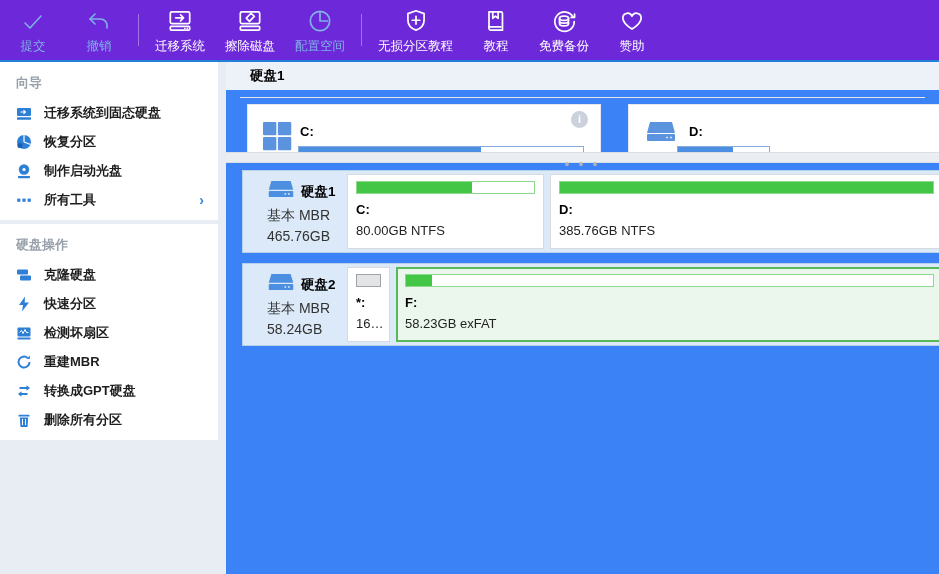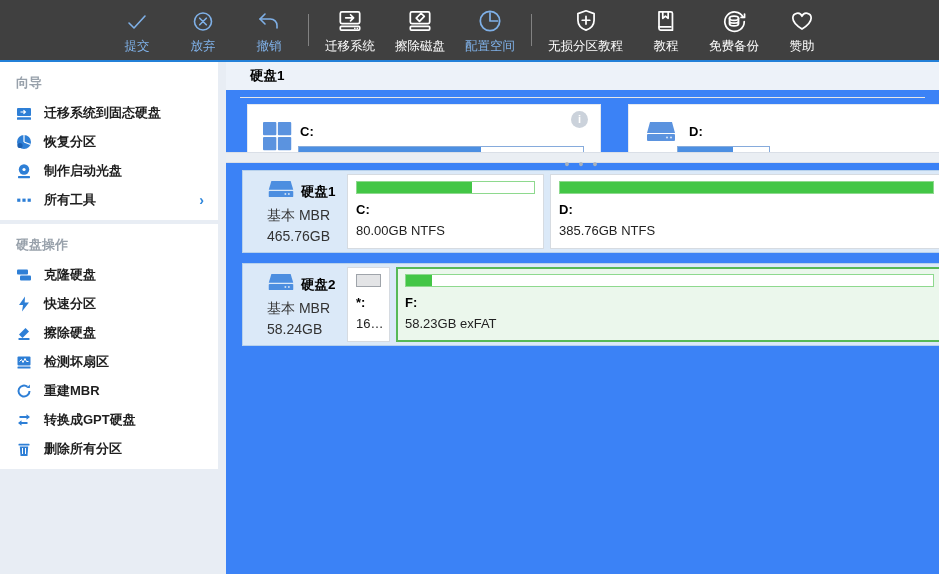--- a/index.html
+++ b/index.html
@@ -1,22 +1,22 @@
 <!DOCTYPE html>
 <html><head>
 <meta charset="utf-8">
 <style>
   * { margin:0; padding:0; box-sizing:border-box; }
   html,body { width:939px; height:574px; overflow:hidden;
     font-family:"Liberation Sans","DejaVu Sans",sans-serif; background:#fff; }
 
   
   #toolbar { position:absolute; top:0; left:0; width:939px; height:62px;
-    background:#404040; border-bottom:2px solid #2380D8;
-    display:flex; align-items:stretch;justify-content:center; }
+    background:#6d28d9; border-bottom:2px solid #2380D8;
+    display:flex; align-items:stretch; }
   .titem { display:flex; flex-direction:column; align-items:center; justify-content:center;
     color:#FFFFFF; cursor:pointer; padding:0 10px; min-width:66px; }
   .titem .ticon { height:30px; display:flex; align-items:flex-end; justify-content:center; }
   .titem .tlabel { font-size:12.5px; margin-top:3px; white-space:nowrap; }
   .titem.disabled { color:#7FB0E7; }
   .tsep { width:1px; background:rgba(255,255,255,.35); margin:14px 6px; }
   .ticon svg { stroke:currentColor; fill:none; stroke-width:1.6; stroke-linecap:round; stroke-linejoin:round; }
 
   
   #sidebar { position:absolute; top:62px; left:0; width:226px; bottom:0;
@@ -76,29 +76,20 @@
     <span class="ticon">
       <svg width="26" height="26" viewBox="0 0 26 26">
           <path d="M5 14l5 5L21 7"></path>
         </svg>
       </span>
     <span class="tlabel">提交</span>
   </div>
   <div class="titem disabled">
     <span class="ticon">
       <svg width="26" height="26" viewBox="0 0 26 26">
-          <circle cx="13" cy="12.5" r="8.5"></circle>
-          <path d="M9.7 9.2l6.6 6.6M16.3 9.2l-6.6 6.6"></path>
-        </svg>
-      </span>
-    <span class="tlabel">放弃</span>
-  </div>
-  <div class="titem disabled">
-    <span class="ticon">
-      <svg width="26" height="26" viewBox="0 0 26 26">
           <path d="M9 5L4 10l5 5"></path>
           <path d="M4 10h10.5a6.5 6.5 0 0 1 6.5 6.5V19"></path>
         </svg>
       </span>
     <span class="tlabel">撤销</span>
   </div>
   <div class="tsep"></div>
   <div class="titem">
     <span class="ticon">
       <svg width="28" height="28" viewBox="0 0 26 26">
@@ -226,29 +217,20 @@
         </span>
       <span>克隆硬盘</span>
     </div>
     <div class="side-item">
       <span class="sicon">
         <svg viewBox="0 0 16 16">
             <path d="M9 .5L3 9h4l-1 6.5L13 6.5H8.7z" fill="#2E7FD6"></path>
           </svg>
         </span>
       <span>快速分区</span>
-    </div>
-    <div class="side-item">
-      <span class="sicon">
-        <svg viewBox="0 0 16 16">
-            <path d="M3 9.5L9.5 3l3.5 3.5L6.5 13z" fill="#2E7FD6"></path>
-            <rect x="2.5" y="13" width="11" height="2" rx=".6" fill="#2E7FD6"></rect>
-          </svg>
-        </span>
-      <span>擦除硬盘</span>
     </div>
     <div class="side-item">
       <span class="sicon">
         <svg viewBox="0 0 16 16">
             <rect x="1.5" y="2.5" width="13" height="9" rx="1" fill="#2E7FD6"></rect>
             <path d="M3.5 7.5l2-2 1.5 3 2-4 1.5 3h2" stroke="#fff" stroke-width="1" fill="none"></path>
             <rect x="1.5" y="12.5" width="13" height="2" rx=".6" fill="#2E7FD6"></rect>
           </svg>
         </span>
       <span>检测坏扇区</span>

